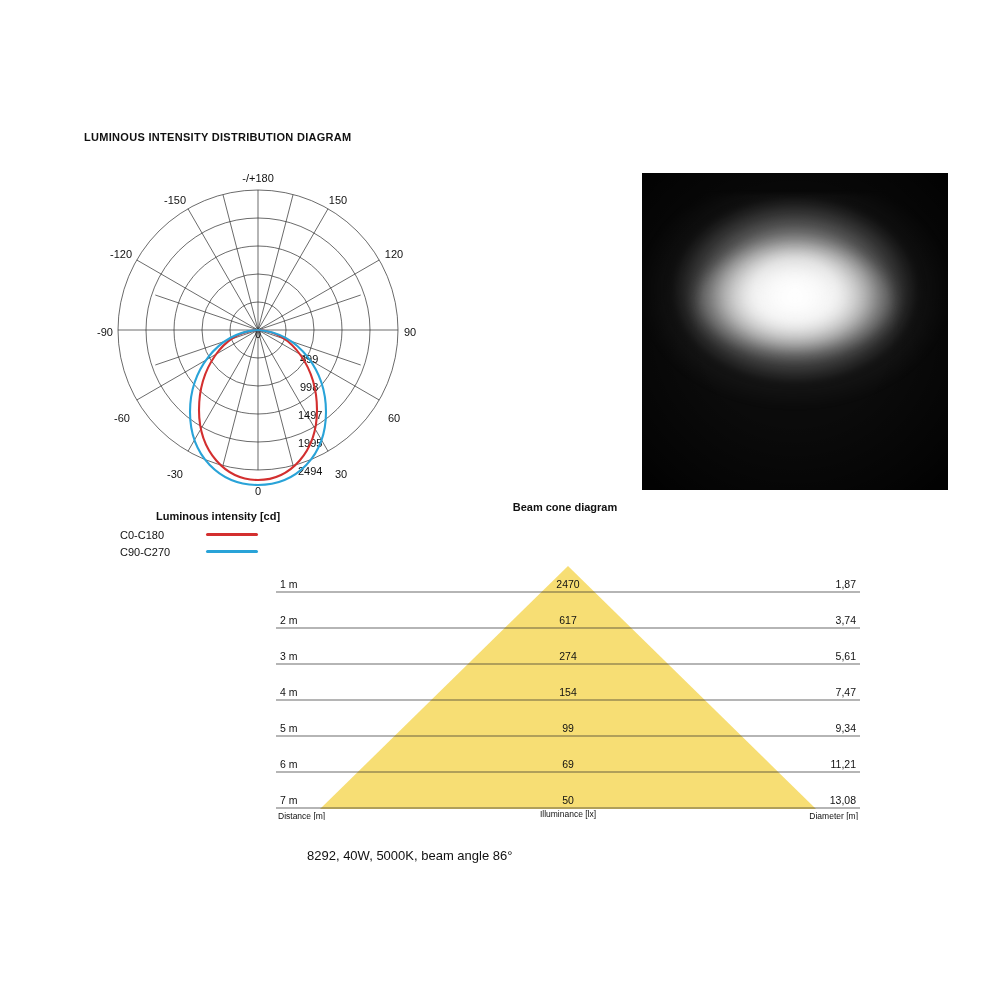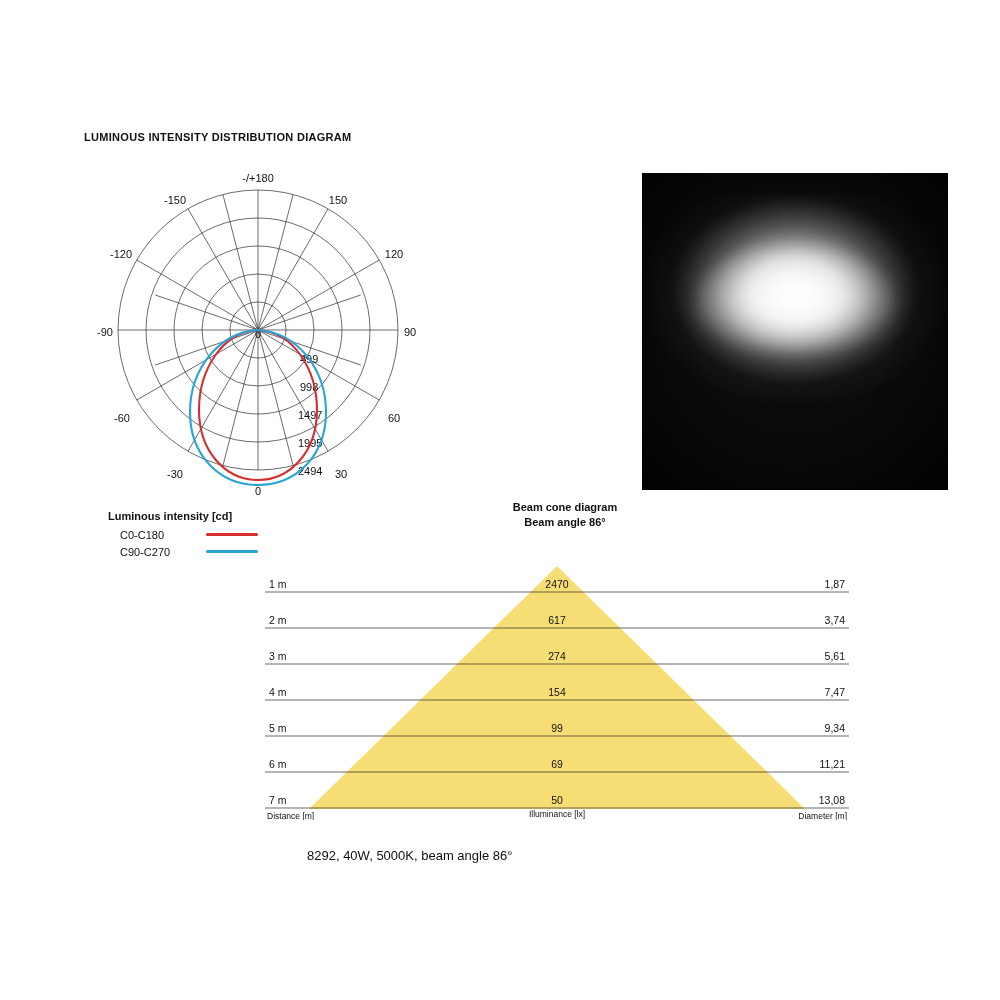--- a/index.html
+++ b/index.html
@@ -55,20 +55,21 @@
     position: absolute;
     left: 108px;
     top: 510px;
     font-size: 11px;
   }
   .legend-title {
     font-weight: bold;
     font-size: 11px;
     margin-bottom: 4px;
     color: #111;
+    margin-left: 48px;
   }
   .legend-row {
     display: flex;
     align-items: center;
     height: 17px;
     margin-left: 12px;
   }
   .legend-name { width: 86px; font-size: 11px; color: #111; }
   .legend-swatch { width: 52px; height: 3px; border-radius: 2px; }
 
@@ -116,21 +117,21 @@
     top: 500px;
     width: 270px;
     text-align: center;
     font-size: 11px;
     font-weight: bold;
     line-height: 15px;
     color: #111;
   }
   .cone {
     position: absolute;
-    left: 265px;
+    left: 276px;
     top: 566px;
     width: 584px;
     height: 254px;
   }
   .cone svg { display: block; }
   .cone-row-label {
     font-family: "Liberation Sans", sans-serif;
     font-size: 10.5px;
     fill: #111;
   }
@@ -215,21 +216,20 @@
   </div>
 
   <div class="photo">
     <div class="glow"></div>
     <div class="glow2"></div>
     <div class="vignette"></div>
   </div>
 
   <div class="cone-title">
     <div>Beam cone diagram</div>
-    <div>Beam angle 86°</div>
   </div>
 
   <div class="cone">
     <svg width="584" height="254" viewBox="0 0 584 254">
 
       <polygon points="292,0 540,243 44,243" fill="#f7de74"></polygon>
 
       <g stroke="#2b2b2b" stroke-width="0.7">
         <line x1="0" y1="26" x2="584" y2="26"></line>
         <line x1="0" y1="62" x2="584" y2="62"></line>

